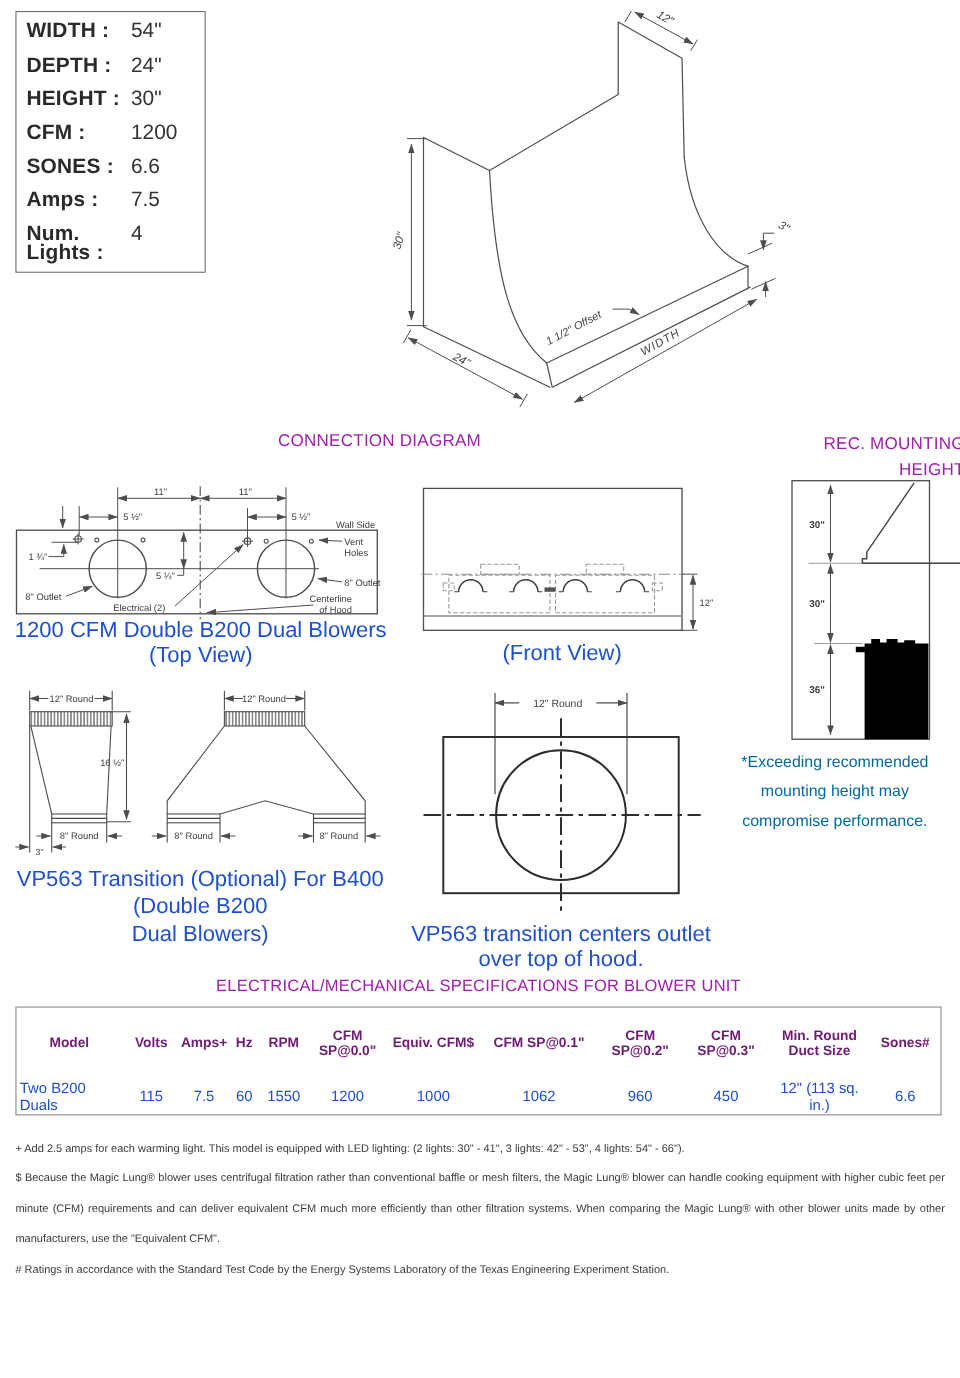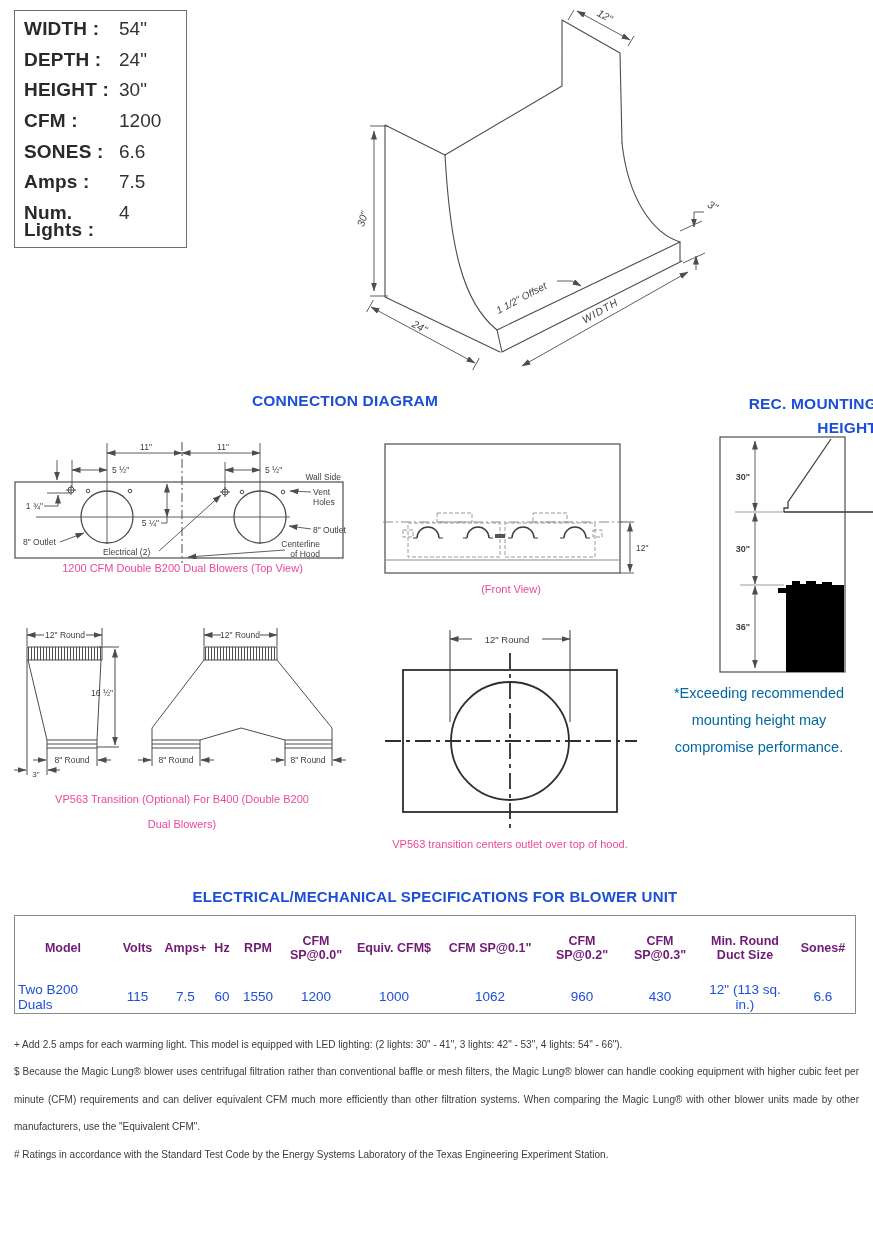--- a/index.html
+++ b/index.html
@@ -6,22 +6,22 @@
   #page{position:relative;width:873px;height:1253px;background:#fff;overflow:hidden;
         font-family:"Liberation Sans",sans-serif;color:#333;}
   .abs{position:absolute;}
   
   #spec-panel{left:14px;top:10px;width:173px;height:238px;border:1px solid #6e6e6e;
               display:flex;flex-direction:column;justify-content:space-between;padding:9px 0;box-sizing:border-box;}
   .spec-row{display:flex;font-size:19px;line-height:17px;}
   .spec-label{font-weight:700;color:#2a2a2a;padding-left:9px;width:95px;letter-spacing:.2px;}
   .spec-value{color:#333;}
   
-  .h-title{font-weight:700;font-size:15.5px;color:#1d4ed8;letter-spacing:.2px;}
-  .caption{font-size:11px;color:#ec4899;}
+  .h-title{font-weight:400;font-size:15.5px;color:#a21caf;letter-spacing:.2px;}
+  .caption{font-size:20px;color:#1d4ed8;}
   svg text{font-family:"Liberation Sans",sans-serif;fill:#3d3d3d;}
   .dimtxt{font-size:8.5px;}
   .isotxt{font-size:10.5px;font-style:italic;fill:#444;}
   
   #spec-table{left:14px;top:915px;width:842px;height:99px;border:1px solid #8a8a8a;box-sizing:border-box;}
   table{border-collapse:collapse;width:100%;height:100%;table-layout:fixed;}
   th{font-size:12.5px;font-weight:700;color:#701a75;text-align:center;vertical-align:middle;
      white-space:pre-line;padding:0;height:64px;}
   td{font-size:13.5px;color:#1d4ed8;text-align:center;vertical-align:middle;padding:0;}
   td.model{text-align:left;padding-left:3px;}
@@ -317,21 +317,21 @@
         <tr>
           <td class="model">Two B200 Duals</td>
           <td>115</td>
           <td>7.5</td>
           <td>60</td>
           <td>1550</td>
           <td>1200</td>
           <td>1000</td>
           <td>1062</td>
           <td>960</td>
-          <td>430</td>
+          <td>450</td>
           <td>12" (113 sq. in.)</td>
           <td>6.6</td>
         </tr>
       </tbody>
     </table>
   </div>
 
   <div id="footnotes" class="abs">
     <p>+ Add 2.5 amps for each warming light. This model is equipped with LED lighting: (2 lights: 30" - 41", 3 lights: 42" - 53", 4 lights: 54" - 66").</p>
     <p>$ Because the Magic Lung® blower uses centrifugal filtration rather than conventional baffle or mesh filters, the Magic Lung® blower can handle cooking equipment with higher cubic feet per minute (CFM) requirements and can deliver equivalent CFM much more efficiently than other filtration systems. When comparing the Magic Lung® with other blower units made by other manufacturers, use the "Equivalent CFM".</p>

